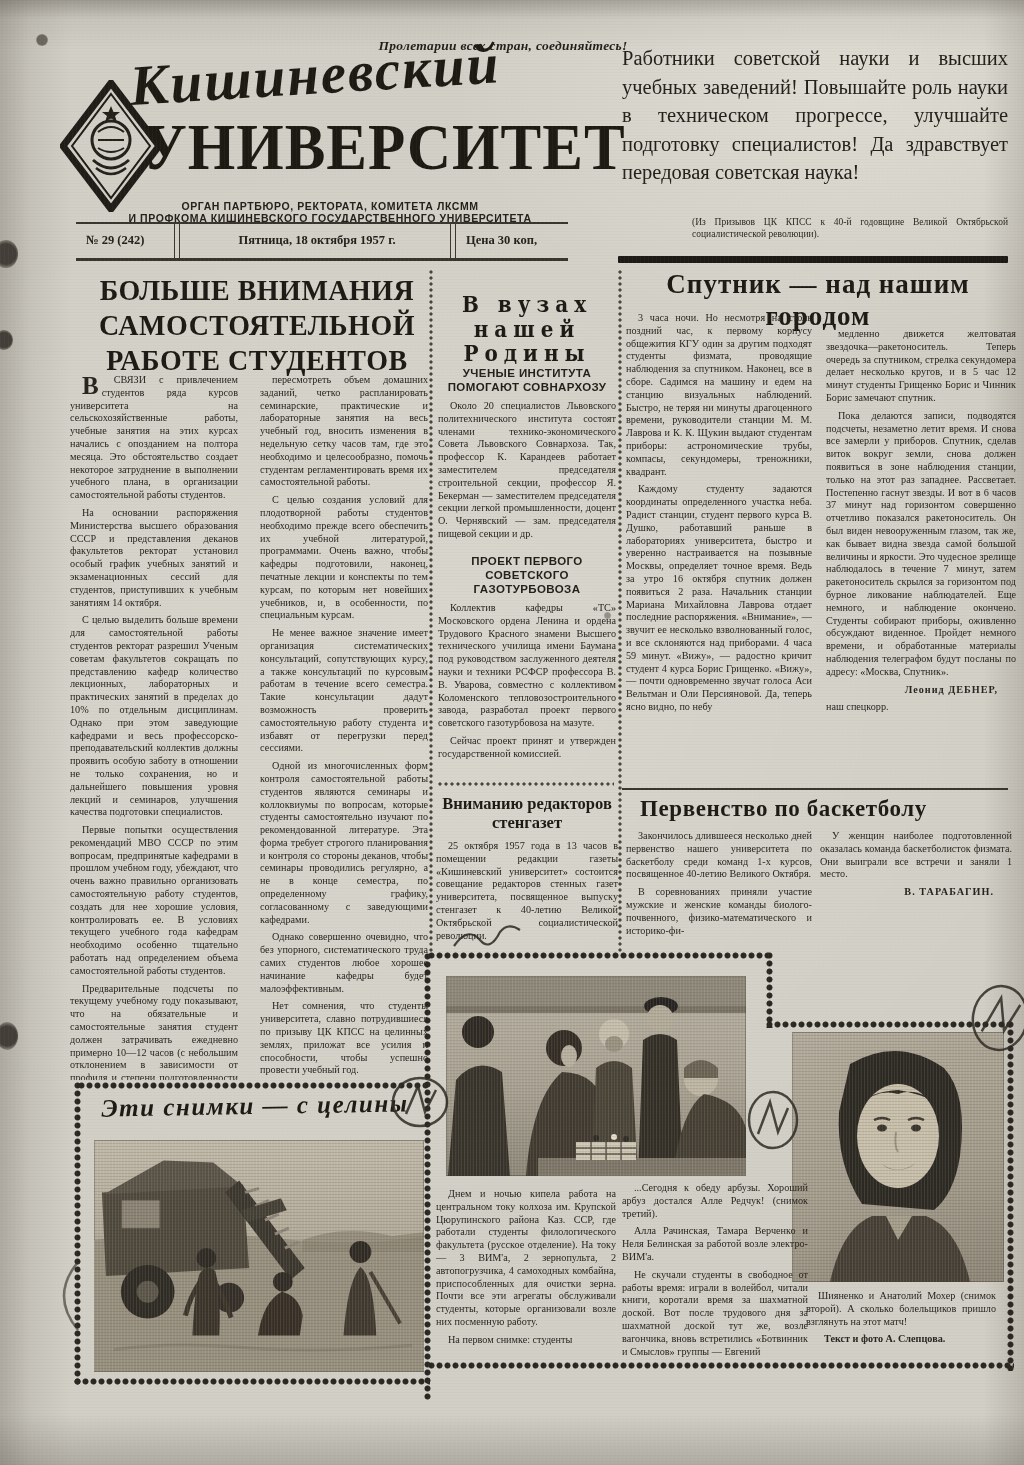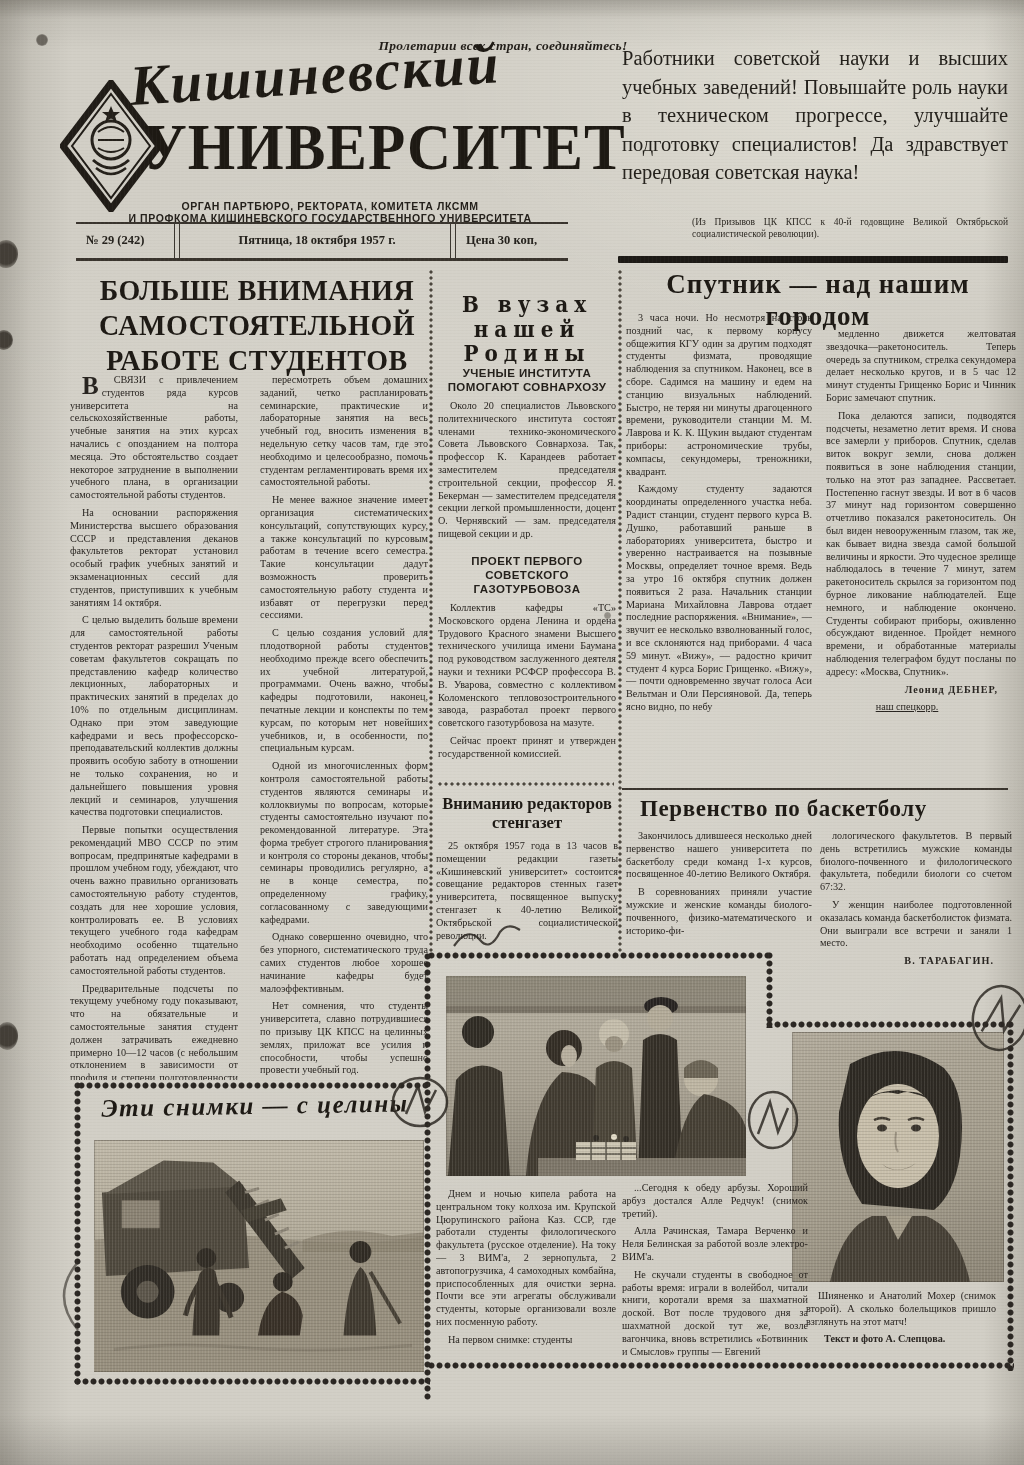--- a/index.html
+++ b/index.html
@@ -107,22 +107,22 @@
   <div class="abs col" style="left:70px;top:374px;width:168px;height:706px;">
     <p class="dropcap">В СВЯЗИ с привлечением студентов ряда курсов университета на сельскохозяйственные работы, учебные занятия на этих курсах начались с опозданием на полтора месяца. Это обстоятельство создает некоторое затруднение в выполнении учебного плана, в организации самостоятельной работы студентов.</p>
     <p>На основании распоряжения Министерства высшего образования СССР и представления деканов факультетов ректорат установил особый график учебных занятий и экзаменационных сессий для студентов, приступивших к учебным занятиям 14 октября.</p>
     <p>С целью выделить больше времени для самостоятельной работы студентов ректорат разрешил Ученым советам факультетов сокращать по представлению кафедр количество лекционных, лабораторных и практических занятий в пределах до 10% по отдельным дисциплинам. Однако при этом заведующие кафедрами и весь профессорско-преподавательский коллектив должны проявить особую заботу в отношении не только сохранения, но и дальнейшего повышения уровня лекций и семинаров, улучшения качества подготовки специалистов.</p>
     <p>Первые попытки осуществления рекомендаций МВО СССР по этим вопросам, предпринятые кафедрами в прошлом учебном году, убеждают, что очень важно правильно организовать самостоятельную работу студентов, создать для нее хорошие условия, контролировать ее. В условиях текущего учебного года кафедрам необходимо особенно тщательно работать над определением объема самостоятельной работы студентов.</p>
     <p>Предварительные подсчеты по текущему учебному году показывают, что на обязательные и самостоятельные занятия студент должен затрачивать ежедневно примерно 10—12 часов (с небольшим отклонением в зависимости от профиля и степени подготовленности студента). Исходя из этих сугубо ориентировочных цифр, кафедры должны еще раз</p>
   </div>
 
   <div class="abs col" style="left:260px;top:374px;width:168px;height:706px;">
     <p>пересмотреть объем домашних заданий, четко распланировать семинарские, практические и лабораторные занятия на весь учебный год, вносить изменения в недельную сетку часов там, где это необходимо и целесообразно, помочь студентам регламентировать время их самостоятельной работы.</p>
+    <p>С целью создания условий для плодотворной работы студентов необходимо прежде всего обеспечить их учебной литературой, программами. Очень важно, чтобы кафедры подготовили, наконец, печатные лекции и конспекты по тем курсам, по которым нет новейших учебников, и, в особенности, по специальным курсам.</p>
     <p>Не менее важное значение имеет организация систематических консультаций, сопутствующих курсу, а также консультаций по курсовым работам в течение всего семестра. Такие консультации дадут возможность проверить самостоятельную работу студента и избавят от перегрузки перед сессиями.</p>
-    <p>С целью создания условий для плодотворной работы студентов необходимо прежде всего обеспечить их учебной литературой, программами. Очень важно, чтобы кафедры подготовили, наконец, печатные лекции и конспекты по тем курсам, по которым нет новейших учебников, и, в особенности, по специальным курсам.</p>
     <p>Одной из многочисленных форм контроля самостоятельной работы студентов являются семинары и коллоквиумы по вопросам, которые студенты самостоятельно изучают по рекомендованной литературе. Эта форма требует строгого планирования и контроля со стороны деканов, чтобы семинары проводились регулярно, а не в конце семестра, по определенному графику, согласованному с заведующими кафедрами.</p>
     <p>Однако совершенно очевидно, что без упорного, систематического труда самих студентов любое хорошее начинание кафедры будет малоэффективным.</p>
     <p>Нет сомнения, что студенты университета, славно потрудившиеся по призыву ЦК КПСС на целинных землях, приложат все усилия и способности, чтобы успешно провести учебный год.</p>
 
   </div>
 
   <div class="abs wavy-v" style="left:429px;top:270px;height:682px;"></div>
   <div class="abs wavy-v" style="left:618px;top:270px;height:682px;"></div>
 
   <div class="abs h-vuzy" style="left:438px;top:292px;width:178px;">
@@ -162,33 +162,32 @@
   <div class="abs h-sputnik" style="left:628px;top:268px;width:380px;">Спутник — над нашим городом</div>
 
   <div class="abs col" style="left:626px;top:312px;width:186px;height:474px;">
     <p>3 часа ночи. Но несмотря на столь поздний час, к первому корпусу общежития КГУ один за другим подходят студенты физмата, проводящие наблюдения за спутником. Наконец, все в сборе. Садимся на машину и едем на станцию визуальных наблюдений. Быстро, не теряя ни минуты драгоценного времени, руководители станции М. М. Лаврова и К. К. Щукин выдают студентам приборы: астрономические трубы, компасы, секундомеры, треножники, квадрант.</p>
     <p>Каждому студенту задаются координаты определенного участка неба. Радист станции, студент первого курса В. Душко, работавший раньше в лабораториях университета, быстро и уверенно настраивается на позывные Москвы, определяет точное время. Ведь за утро 16 октября спутник должен появиться 2 раза. Начальник станции Мариана Михайловна Лаврова отдает последние распоряжения. «Внимание», — звучит ее несколько взволнованный голос, и все склоняются над приборами. 4 часа 59 минут. «Вижу», — радостно кричит студент 4 курса Борис Грищенко. «Вижу», — почти одновременно звучат голоса Аси Вельтман и Оли Персияновой. Да, теперь ясно видно, по небу</p>
   </div>
   <div class="abs col" style="left:820px;top:328px;width:190px;height:474px;margin-left:6px;">
     <p>медленно движется желтоватая звездочка—ракетоноситель. Теперь очередь за спутником, стрелка секундомера делает несколько кругов, и в 5 час 12 минут студенты Грищенко Борис и Чинник Борис замечают спутник.</p>
     <p>Пока делаются записи, подводятся подсчеты, незаметно летит время. И снова все замерли у приборов. Спутник, сделав виток вокруг земли, снова должен появиться в зоне наблюдения станции, только на этот раз западнее. Рассветает. Постепенно гаснут звезды. И вот в 6 часов 37 минут над горизонтом совершенно отчетливо показался ракетоноситель. Он был виден невооруженным глазом, так же, как бывает видна звезда самой большой величины и яркости. Это чудесное зрелище наблюдалось в течение 7 минут, затем ракетоноситель скрылся за горизонтом под бурное ликование наблюдателей. Еще немного, и наблюдение окончено. Студенты собирают приборы, оживленно обсуждают виденное. Пройдет немного времени, и обработанные материалы наблюдения телеграфом будут посланы по адресу: «Москва, Спутник».</p>
     <p class="sig-name" style="padding-right:18px;">Леонид ДЕБНЕР,</p>
-    <p style="text-align:center;padding-right:28px;text-indent:0;text-decoration:underline;">наш спецкорр.</p>
+    <p style="text-align:left;padding-right:28px;text-indent:0;">наш спецкорр.</p>
   </div>
 
   <div class="abs rule" style="left:622px;top:788px;width:386px;height:1.5px;"></div>
 
   <div class="abs h-bb" style="left:640px;top:796px;width:360px;">Первенство по баскетболу</div>
 
   <div class="abs col" style="left:626px;top:830px;width:186px;height:122px;">
     <p>Закончилось длившееся несколько дней первенство нашего университета по баскетболу среди команд 1-х курсов, посвященное 40-летию Великого Октября.</p>
     <p>В соревнованиях приняли участие мужские и женские команды биолого-почвенного, физико-математического и историко-фи-</p>
   </div>
   <div class="abs col" style="left:820px;top:830px;width:192px;height:192px;">
-    <p>лологического факультетов. В первый день встретились мужские команды биолого-почвенного и филологического факультета, победили биологи со счетом 67:32.</p>
     <p>У женщин наиболее подготовленной оказалась команда баскетболисток физмата. Они выиграли все встречи и заняли 1 место.</p>
     <p class="sig-name" style="padding-right:18px;">В. ТАРАБАГИН.</p>
   </div>
 
   <div class="abs bead-v" style="left:424px;top:953px;height:447px;"></div>
   <div class="abs bead-h" style="left:428px;top:952px;width:342px;"></div>
   <div class="abs bead-v" style="left:766px;top:952px;height:76px;"></div>
   <div class="abs bead-h" style="left:766px;top:1021px;width:248px;"></div>
   <div class="abs bead-v" style="left:1007px;top:1021px;height:350px;"></div>
   <div class="abs bead-h" style="left:428px;top:1362px;width:586px;"></div>

